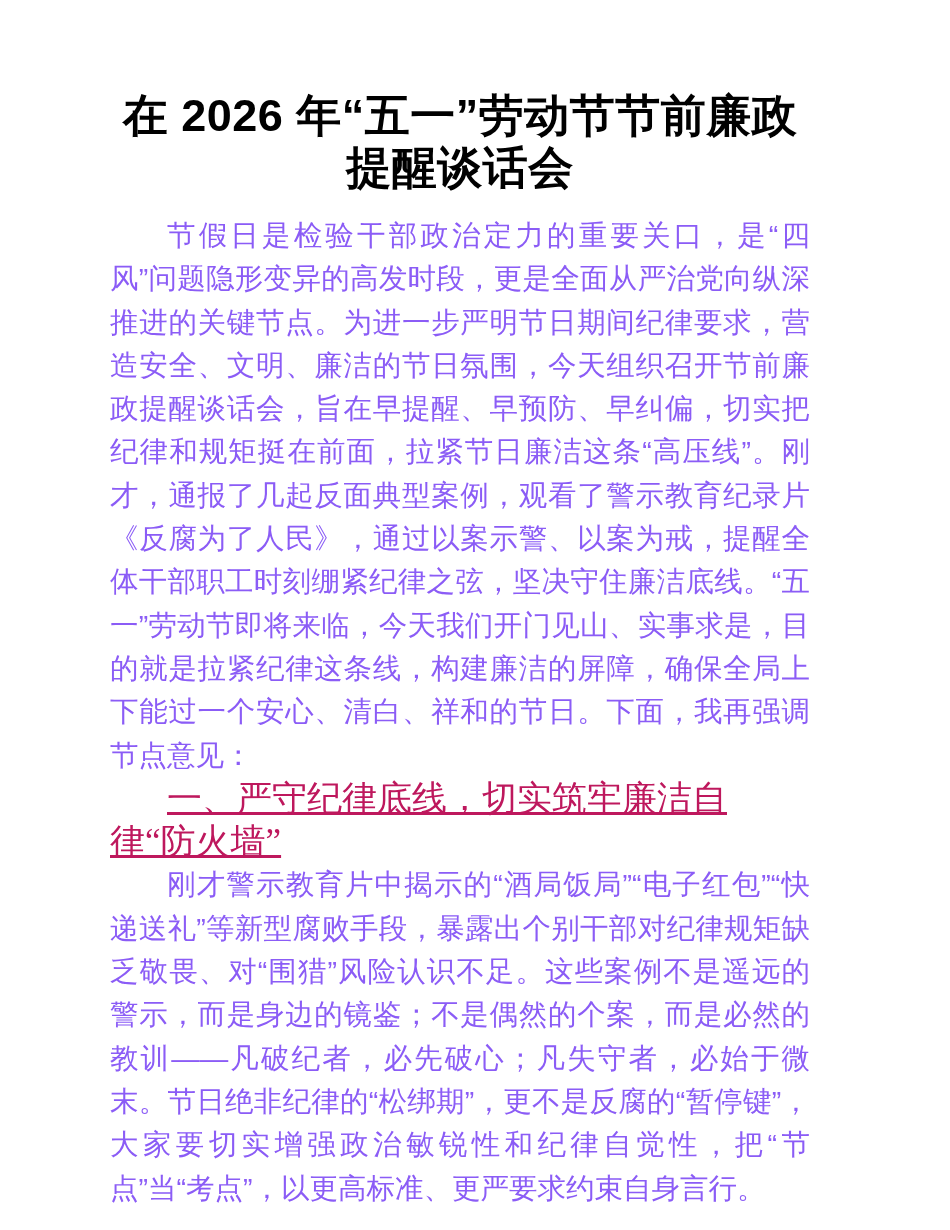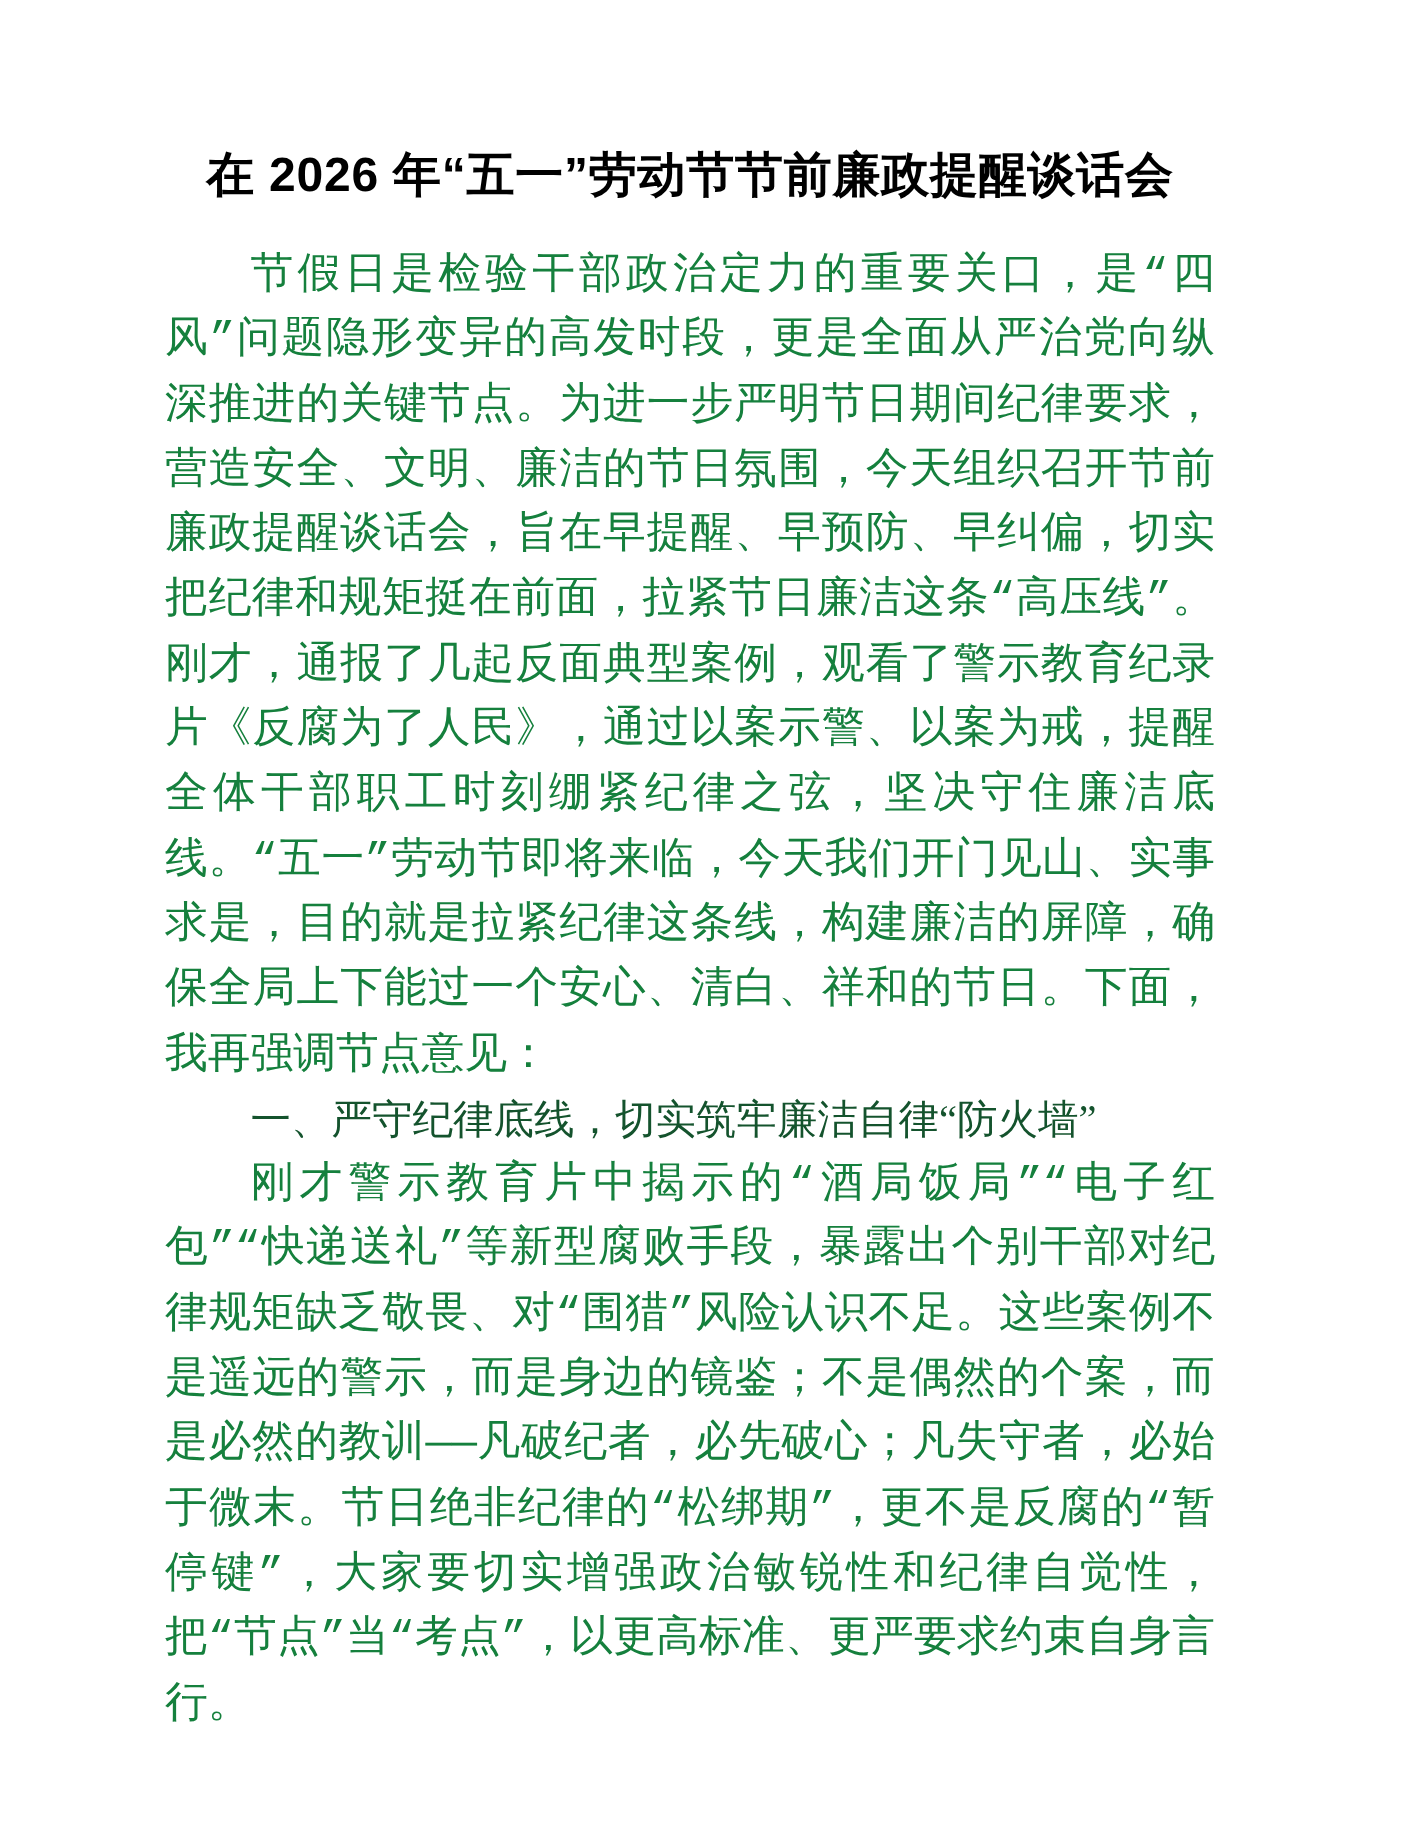--- a/index.html
+++ b/index.html
@@ -22,62 +22,63 @@
     position: absolute;
     left: 110px;
     top: 0;
     width: 700px;
   }
 
   
   .doc-title {
     font-family: "Liberation Sans", "DejaVu Sans", sans-serif;
     font-weight: 700;
-    font-size: 32px;
+    font-size: 45px;
     line-height: 52px;
     text-align: center;
     color: #000000;
     letter-spacing: 0.5px;
     margin: 0;
     padding-top: 90px;
     word-break: break-all;
   }
 
   
   .body-para {
-    font-family: Liberation Mono, monospace;
+    font-family: Liberation Sans, sans-serif;
     font-size: 28.5px;
     line-height: 43.3px;
-    color: #15803d;
+    color: #8b5cf6;
     text-align: justify;
     text-align-last: left;
     text-justify: inter-character;
     margin: 0;
     word-break: break-all;
     letter-spacing: 0px;
   }
 
   .body-para.indent {
     text-indent: 57px;
   }
 
   .para-gap-first {
     margin-top: 20px;
   }
 
   
   .section-heading {
     font-family: "Liberation Serif", "DejaVu Serif", serif;
-    font-size: 27px;
+    font-size: 35px;
     line-height: 43.3px;
-    color: #14532d;
+    color: #be185d;
     text-indent: 57px;
     margin: 0;
     word-break: break-all;
     text-align: left;
+    text-decoration: underline;
   }
 </style>
 </head>
 <body>
 
 <div class="page">
   <div class="content">
 
     <h1 class="doc-title"><span>在 2026 年“五一”劳动节节前廉政提醒谈话会</span><br></h1>
 

